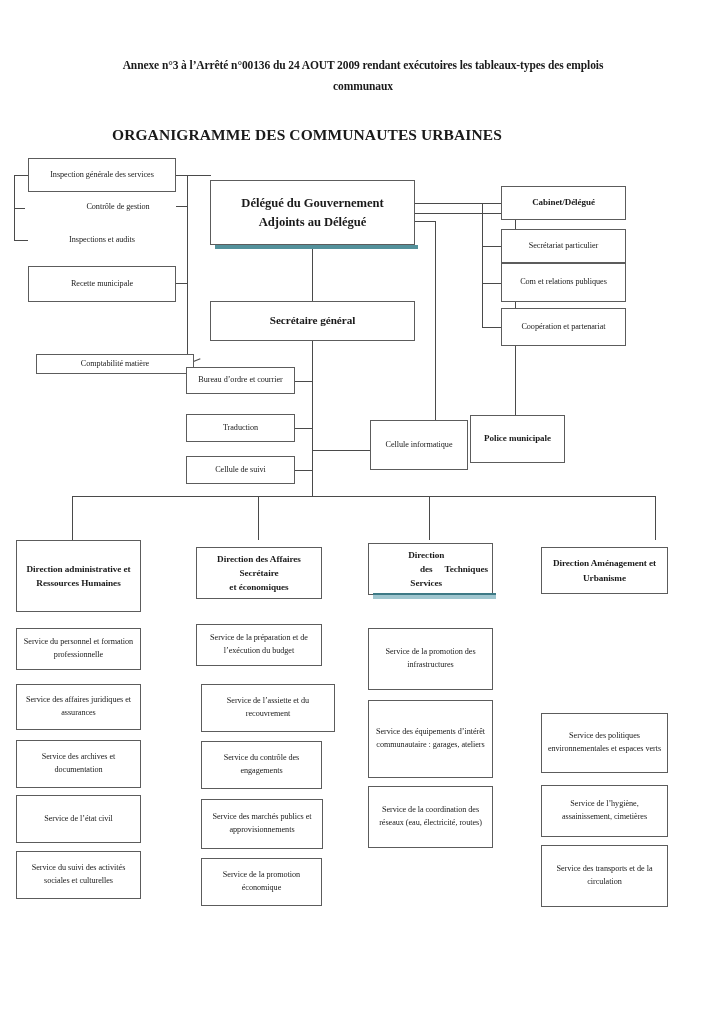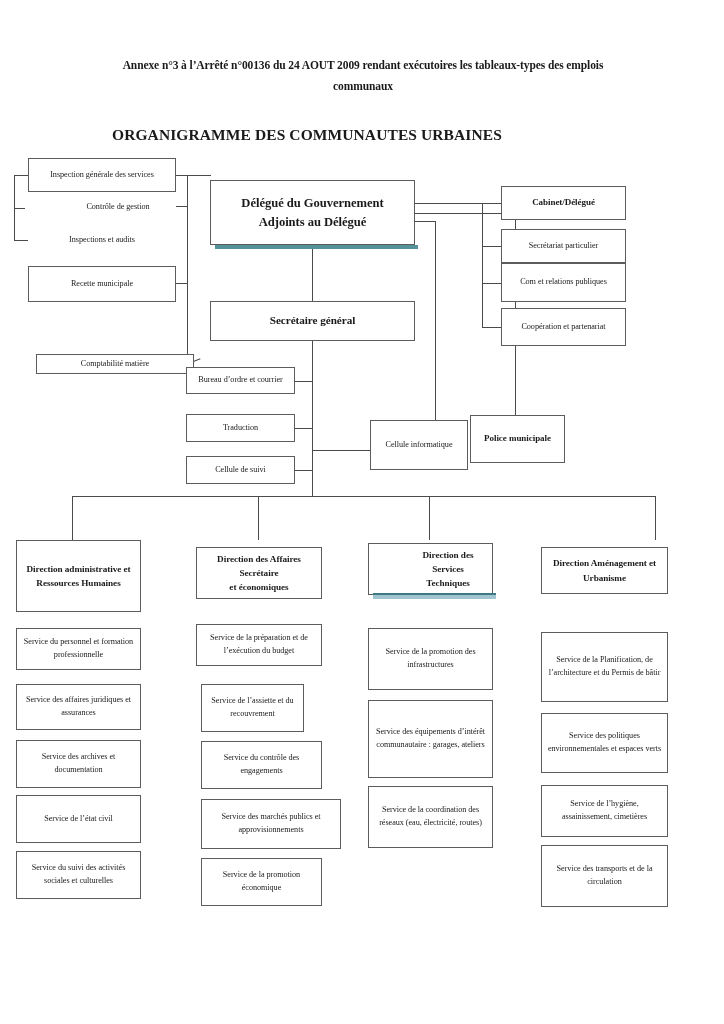--- a/index.html
+++ b/index.html
@@ -254,54 +254,51 @@
     <span>Service du suivi des activités sociales et culturelles</span>
   </div>
 
   <div class="box hdr" style="left:196px; top:547px; width:126px; height:52px; flex-direction:column;">
     <span>Direction des Affaires Secrétaire</span>
     <span>et économiques</span>
   </div>
   <div class="box" style="left:196px; top:624px; width:126px; height:42px;">
     <span>Service de la préparation et de l’exécution du budget</span>
   </div>
-  <div class="box" style="left:201px; top:684px; width:103px; height:48px;">
+  <div class="box" style="left:201px; top:684px; width:134px; height:48px;">
     <span>Service de l’assiette et du recouvrement</span>
   </div>
   <div class="box" style="left:201px; top:741px; width:121px; height:48px;">
     <span>Service du contrôle des engagements</span>
   </div>
-  <div class="box" style="left:201px; top:799px; width:140px; height:50px;justify-content:flex-end;">
+  <div class="box" style="left:201px; top:799px; width:122px; height:50px;justify-content:flex-end;">
     <span>Service des marchés publics et approvisionnements</span>
   </div>
   <div class="box" style="left:201px; top:858px; width:121px; height:48px;">
     <span>Service de la promotion économique</span>
   </div>
 
-  <div class="box hdr shadow-teal-2" style="left:368px; top:543px; width:125px; height:52px; flex-direction:column;padding-left:39px;">
+  <div class="box hdr shadow-teal-2" style="left:368px; top:543px; width:125px; height:52px; flex-direction:row;padding-left:39px;">
     <span>Direction des Services</span>
     <span>Techniques</span>
   </div>
   <div class="box" style="left:368px; top:628px; width:125px; height:62px;">
     <span>Service de la promotion des infrastructures</span>
   </div>
   <div class="box" style="left:368px; top:700px; width:125px; height:78px;">
     <span>Service des équipements d’intérêt communautaire : garages, ateliers</span>
   </div>
   <div class="box" style="left:368px; top:786px; width:125px; height:62px;">
     <span>Service de la coordination des réseaux (eau, électricité, routes)</span>
   </div>
 
   <div class="box hdr" style="left:541px; top:547px; width:127px; height:47px; flex-direction:column;">
     <span>Direction Aménagement et</span>
     <span>Urbanisme</span>
   </div>
-  <div class="box" style="left:541px; top:632px; width:127px; height:70px;">
-    <span>Service de la Planification, de l’architecture et du Permis de bâtir</span>
-  </div>
   <div class="box" style="left:541px; top:713px; width:127px; height:60px;">
     <span>Service des politiques environnementales et espaces verts</span>
   </div>
   <div class="box" style="left:541px; top:785px; width:127px; height:52px;">
     <span>Service de l’hygiène, assainissement, cimetières</span>
   </div>
   <div class="box" style="left:541px; top:845px; width:127px; height:62px;">
     <span>Service des transports et de la circulation</span>
   </div>
 

